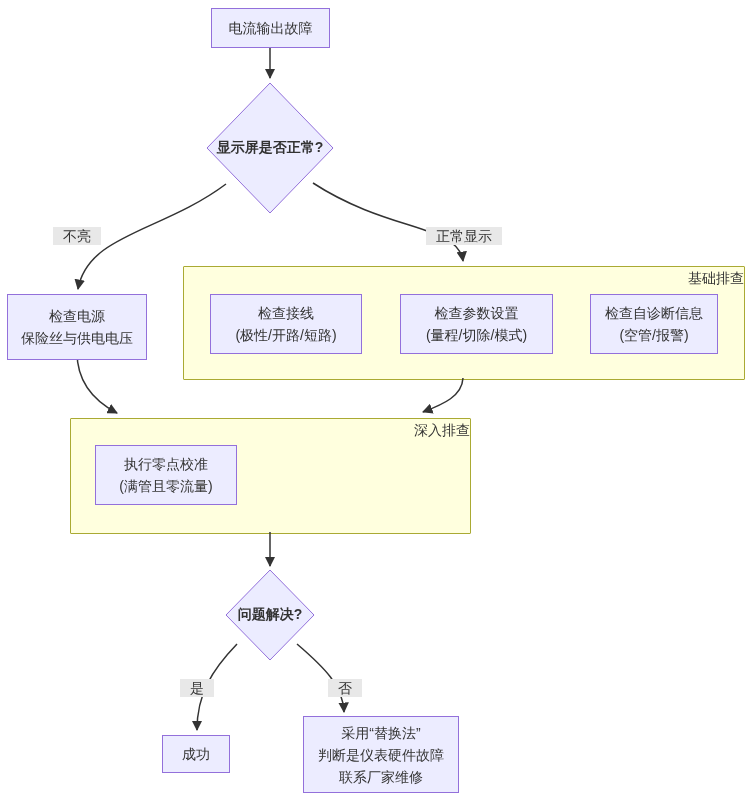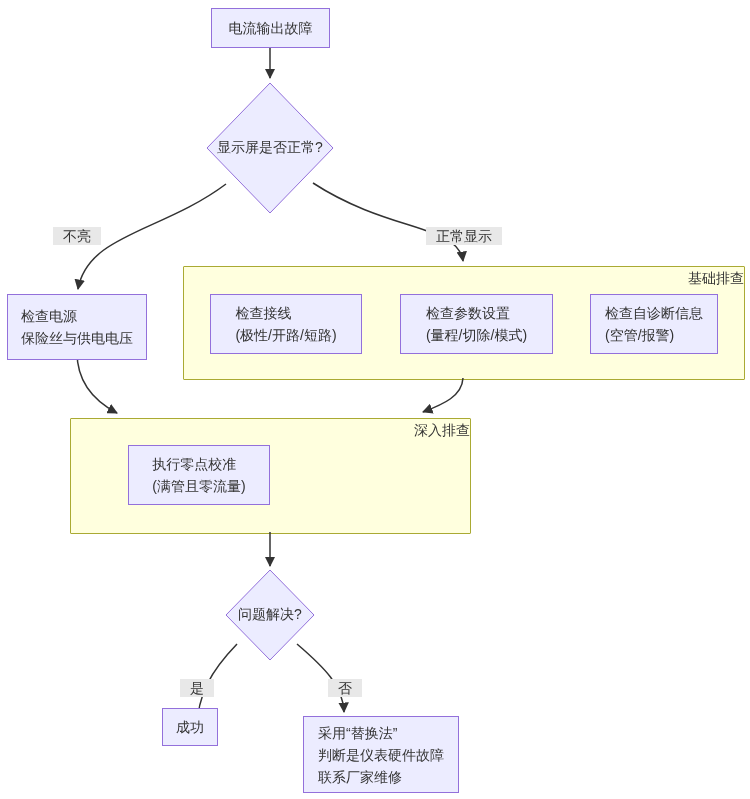--- a/index.html
+++ b/index.html
@@ -39,30 +39,32 @@
     stroke:#9370DB;
     stroke-width:1px;
   }
   .node{
     position:absolute;
     background:#ECECFF;
     border:1px solid #9370DB;
     display:flex;
     align-items:center;
     justify-content:center;
+    text-align:center;
     white-space:pre-line;
     line-height:22px;
     z-index:3;
     box-sizing:border-box;
   }
   .diamond-label{
     position:absolute;
     transform:translate(-50%,-50%);
     white-space:nowrap;
     z-index:3;
+    font-weight:bold;
   }
   .edge-label{
     position:absolute;
     transform:translate(-50%,-50%);
     background:#e8e8e8;
     padding:0 10px;
     line-height:18px;
     white-space:nowrap;
     z-index:4;
   }
@@ -109,25 +111,25 @@
 
   <div class="node" style="left:210px;top:294px;width:152px;height:60px;">检查接线
 (极性/开路/短路)</div>
 
   <div class="node" style="left:400px;top:294px;width:153px;height:60px;">检查参数设置
 (量程/切除/模式)</div>
 
   <div class="node" style="left:590px;top:294px;width:128px;height:60px;">检查自诊断信息
 (空管/报警)</div>
 
-  <div class="node" style="left:95px;top:445px;width:142px;height:60px;margin-left:33px;">执行零点校准
+  <div class="node" style="left:95px;top:445px;width:142px;height:60px;">执行零点校准
 (满管且零流量)</div>
 
 
-  <div class="node" style="left:162px;top:708px;width:56px;height:38px;">成功</div>
+  <div class="node" style="left:162px;top:735px;width:68px;height:38px;">成功</div>
 
   <div class="node" style="left:266px;top:716px;width:156px;height:77px;margin-left:37px;">采用“替换法”
 判断是仪表硬件故障
 联系厂家维修</div>
 
   <div class="edge-label" style="left:77px;top:236px;">不亮</div>
   <div class="edge-label" style="left:464px;top:236px;">正常显示</div>
   <div class="edge-label" style="left:197px;top:688px;">是</div>
   <div class="edge-label" style="left:345px;top:688px;">否</div>
 

